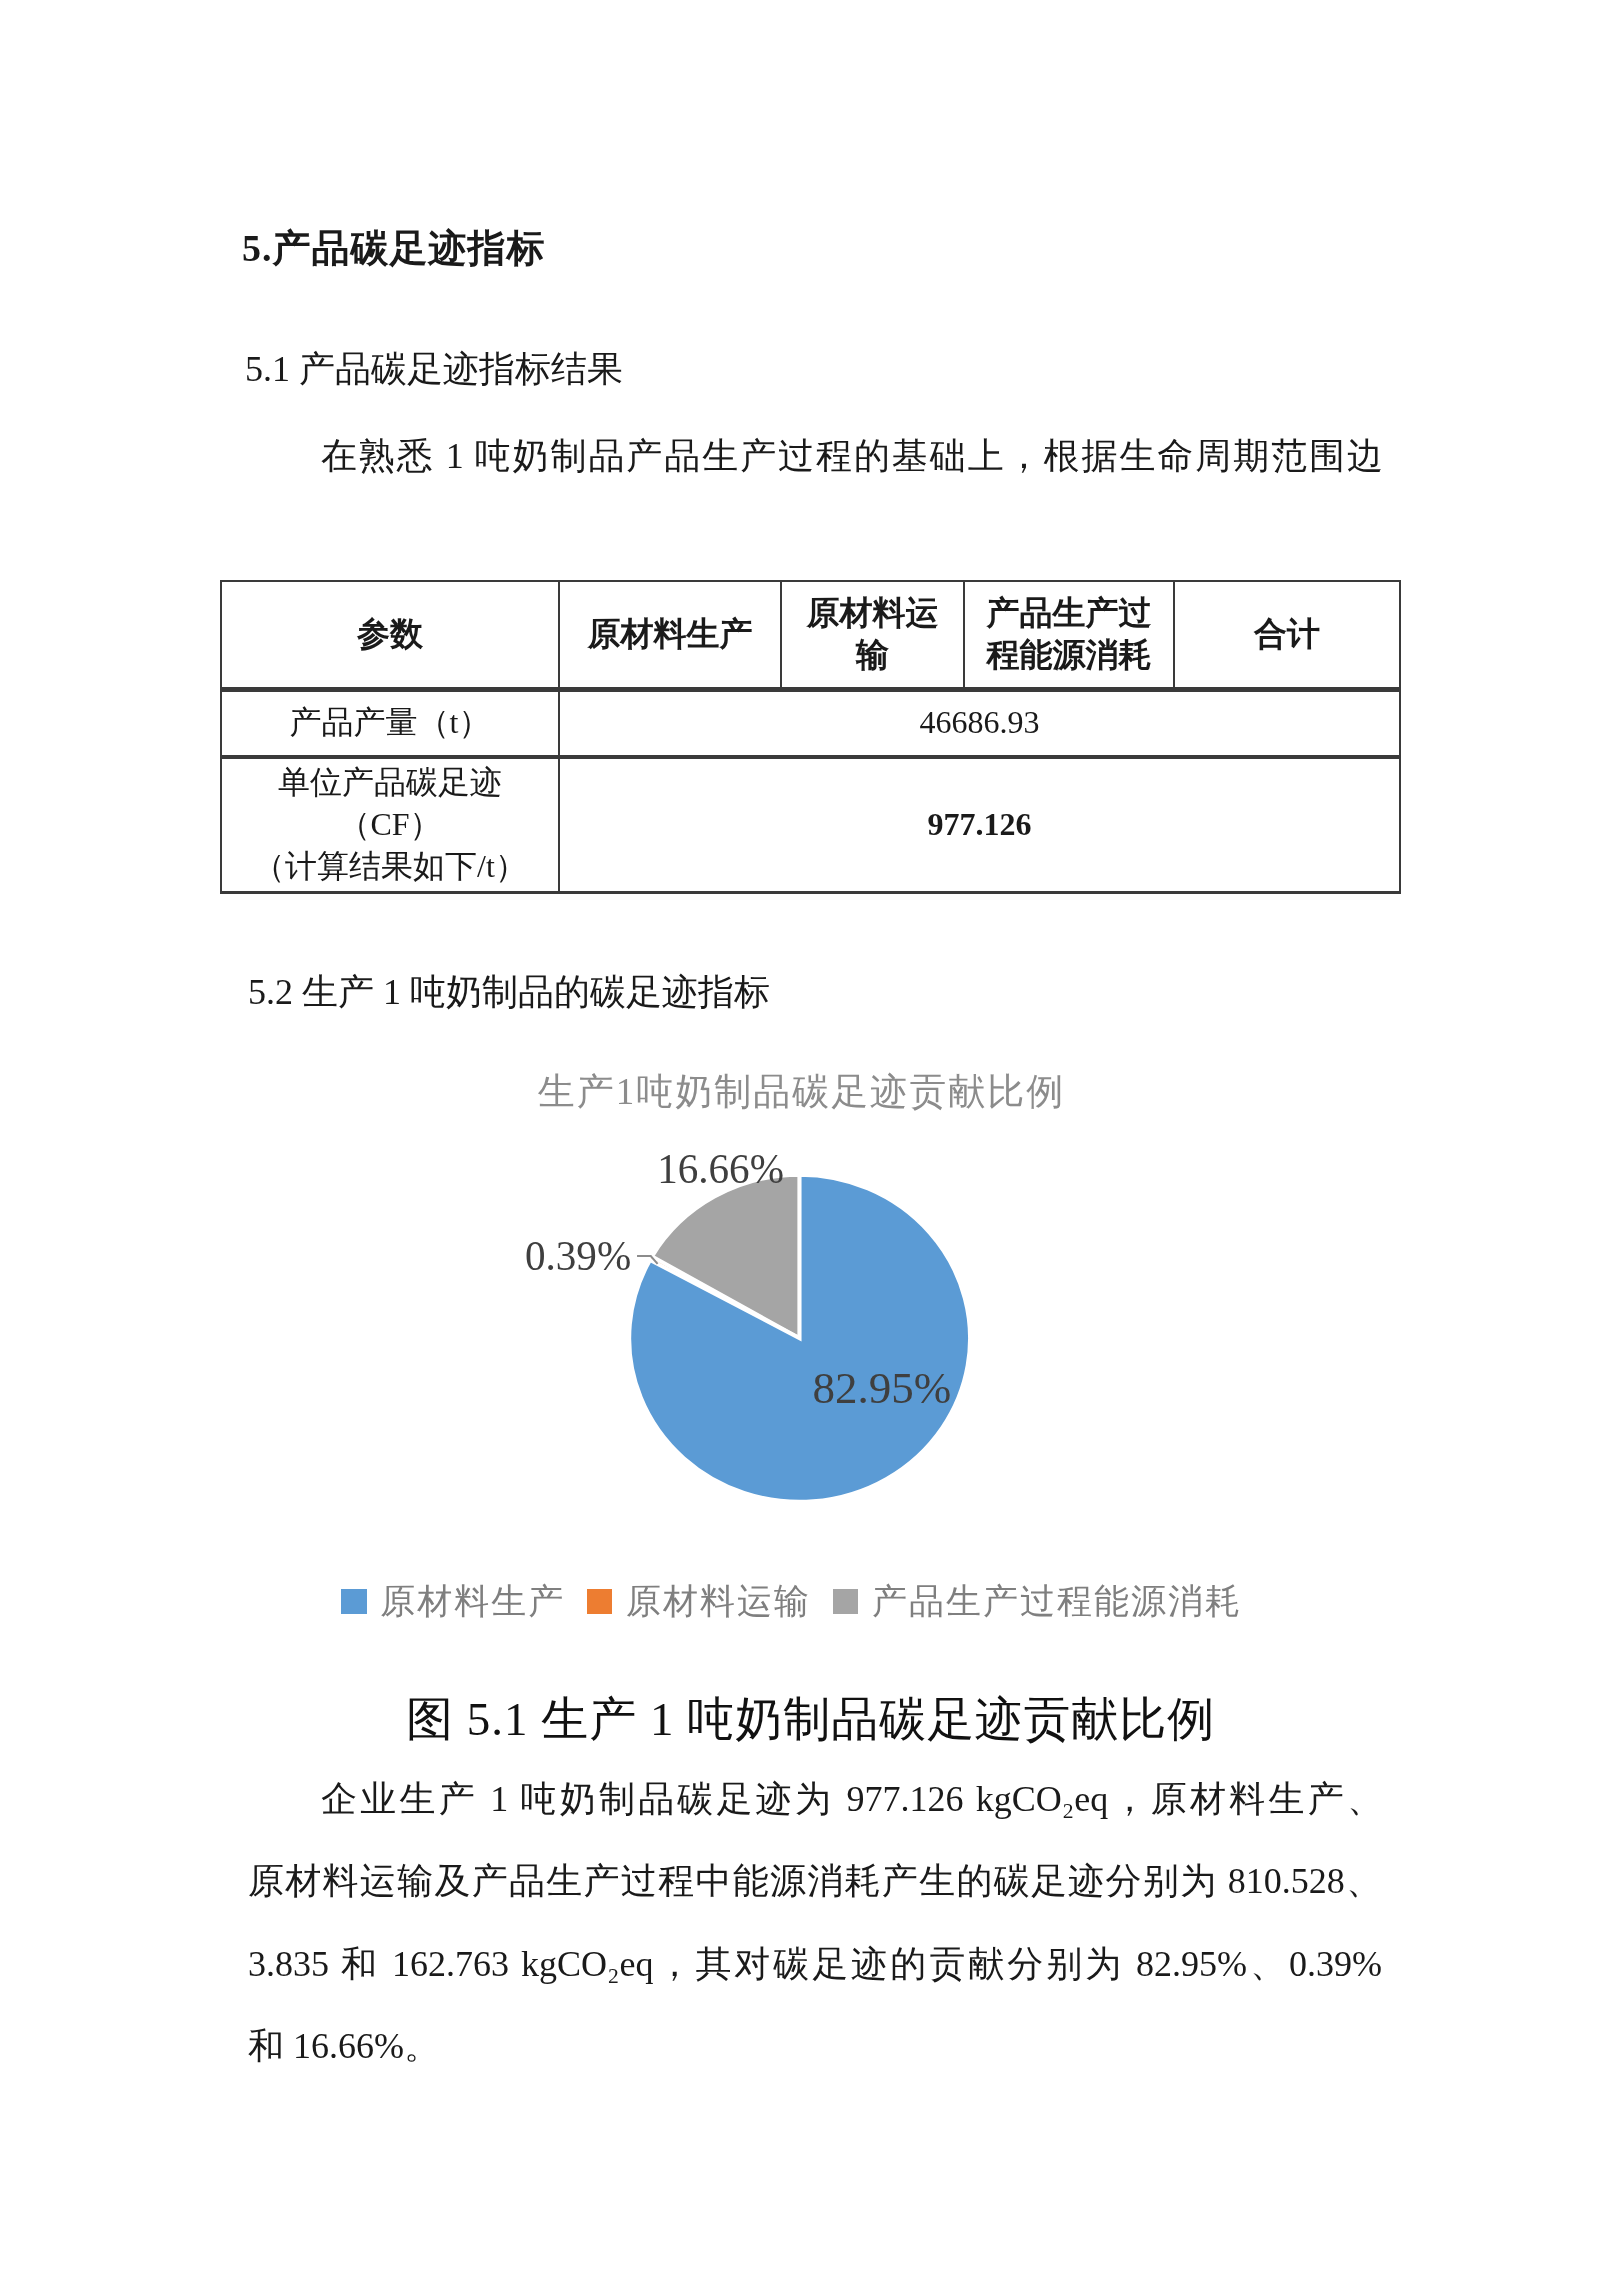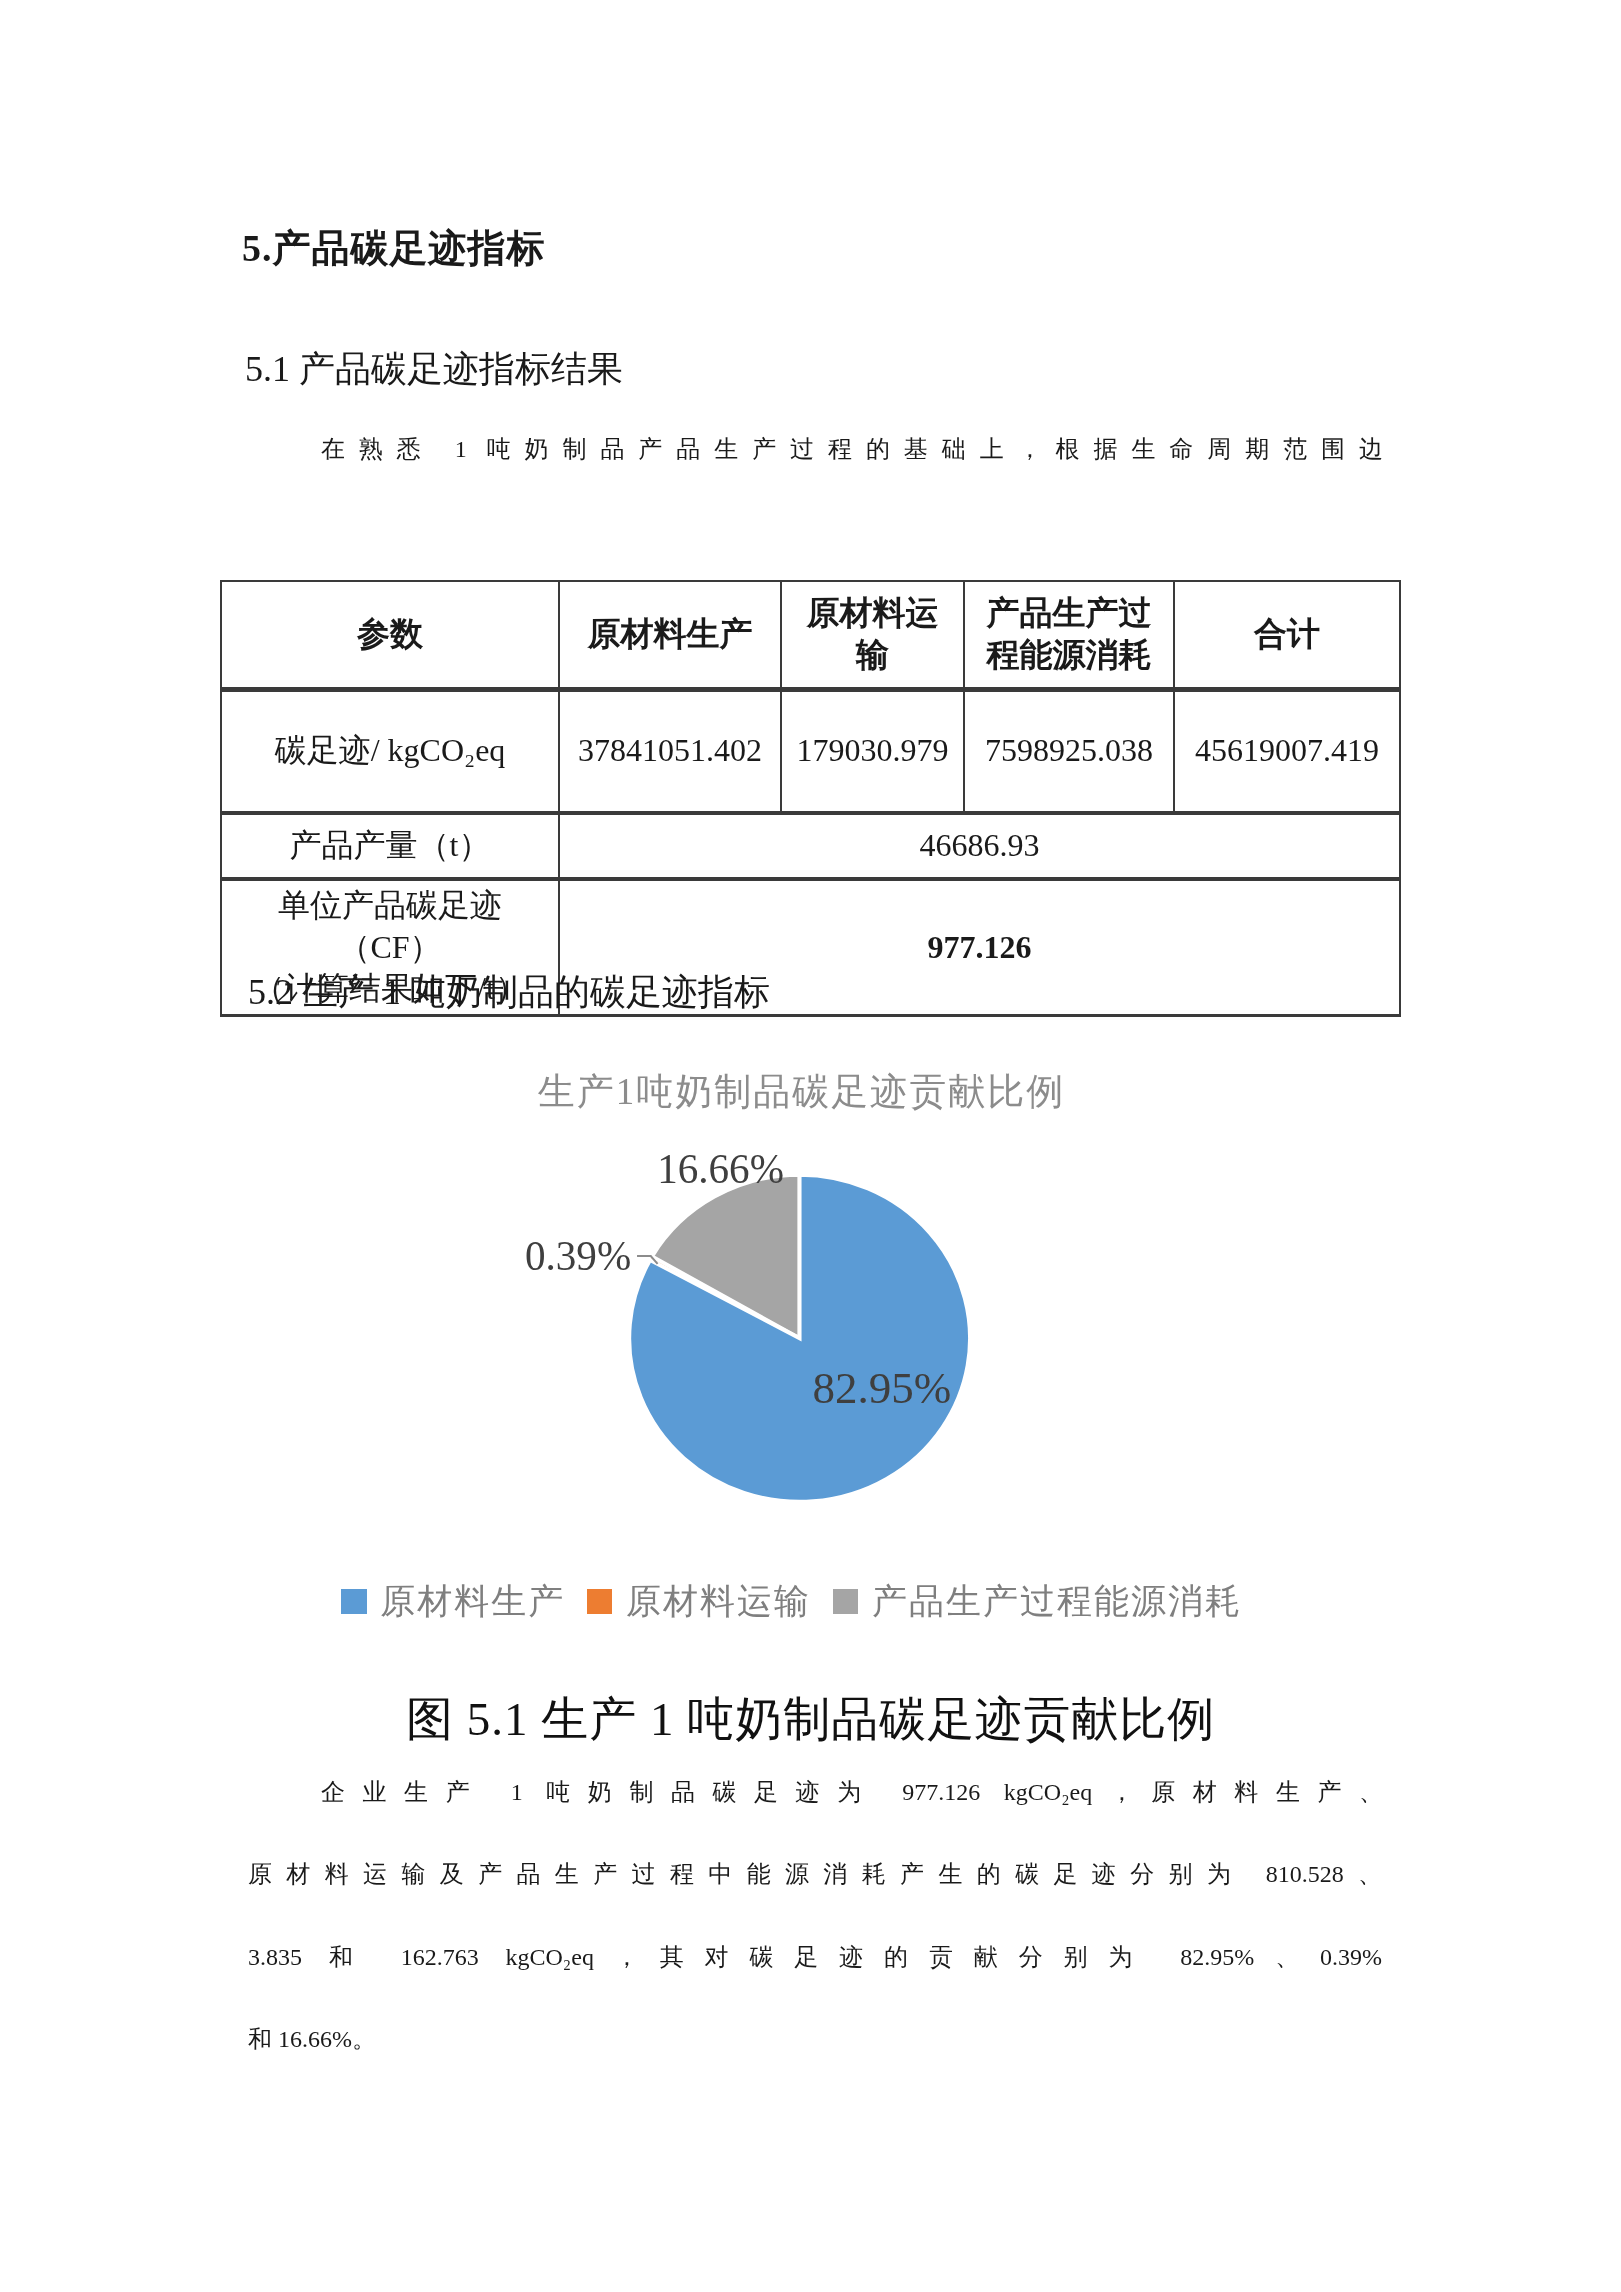--- a/index.html
+++ b/index.html
@@ -7,21 +7,21 @@
     position:relative;
     width:1621px;height:2065px;
     background:#ffffff;
     font-family:"Liberation Serif","DejaVu Serif",serif;
     color:#1a1a1a;
     overflow:hidden;
   }
   .abs{position:absolute;}
   .h1{font-size:38px;font-weight:bold;letter-spacing:1px;}
   .h2{font-size:36px;font-weight:normal;}
-  .body-line{font-size:24px;line-height:1.25;white-space:nowrap;}
+  .body-line{font-size:36px;line-height:1.25;white-space:nowrap;}
   .just{white-space:normal;text-align:justify;text-align-last:justify;}
   
   table.cf{border-collapse:collapse;table-layout:fixed;width:1180px;}
   table.cf th,table.cf td{
     border:2px solid #3a3a3a;
     text-align:center;vertical-align:middle;
     font-size:33px;line-height:1.3;
     padding:3.9px 9.8px;
     overflow:hidden;
   }
@@ -64,27 +64,20 @@
       <thead>
         <tr>
           <th>参数</th>
           <th>原材料生产</th>
           <th>原材料运输</th>
           <th>产品生产过程能源消耗</th>
           <th>合计</th>
         </tr>
       </thead>
       <tbody>
-        <tr class="row-footprint">
-          <td>碳足迹/ kgCO₂eq</td>
-          <td>37841051.402</td>
-          <td>179030.979</td>
-          <td>7598925.038</td>
-          <td>45619007.419</td>
-        </tr>
         <tr class="row-output">
           <td>产品产量（t）</td>
           <td colspan="4">46686.93</td>
         </tr>
         <tr class="row-unit">
           <td>
             <div>单位产品碳足迹（CF）</div>
             <div>（计算结果如下/t）</div>
           </td>
           <td colspan="4" class="bold">977.126</td>

